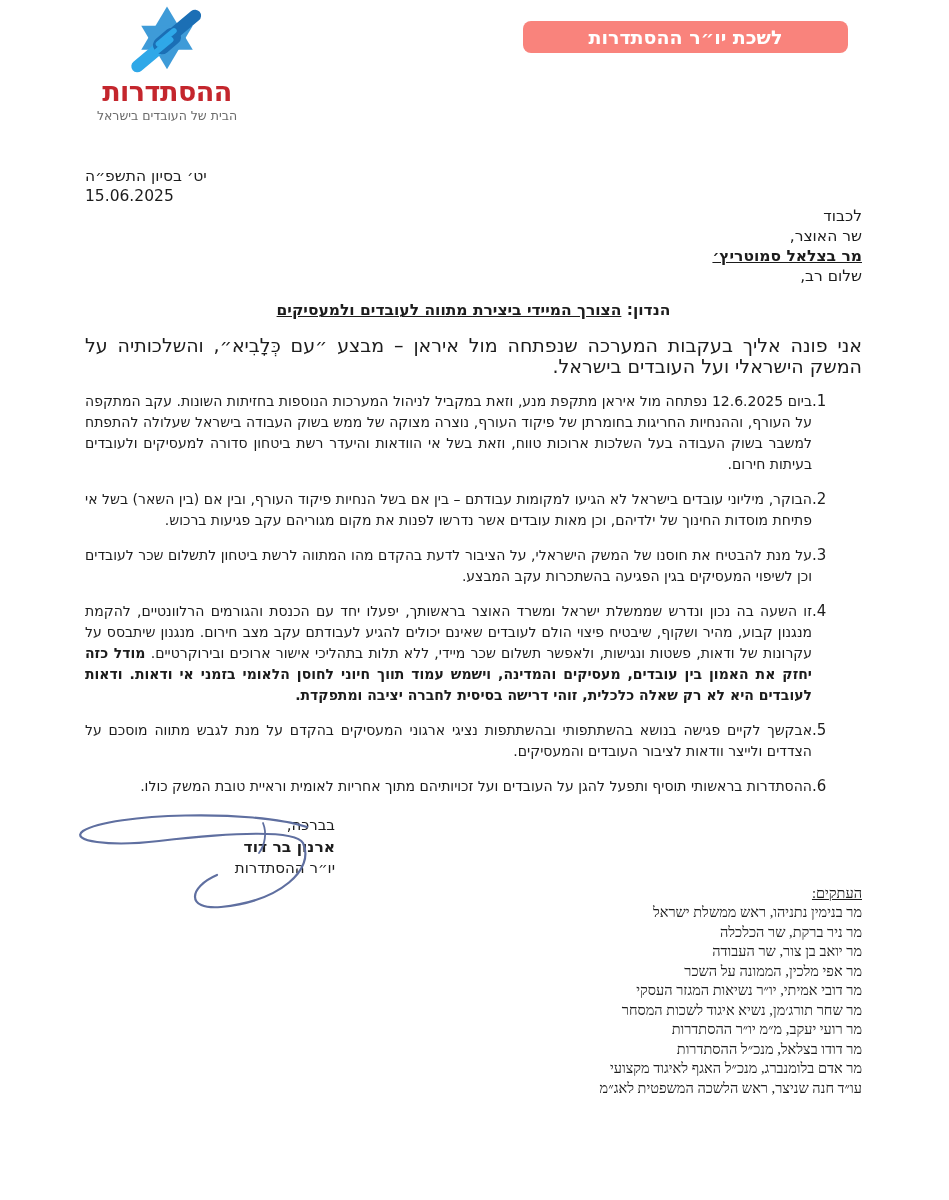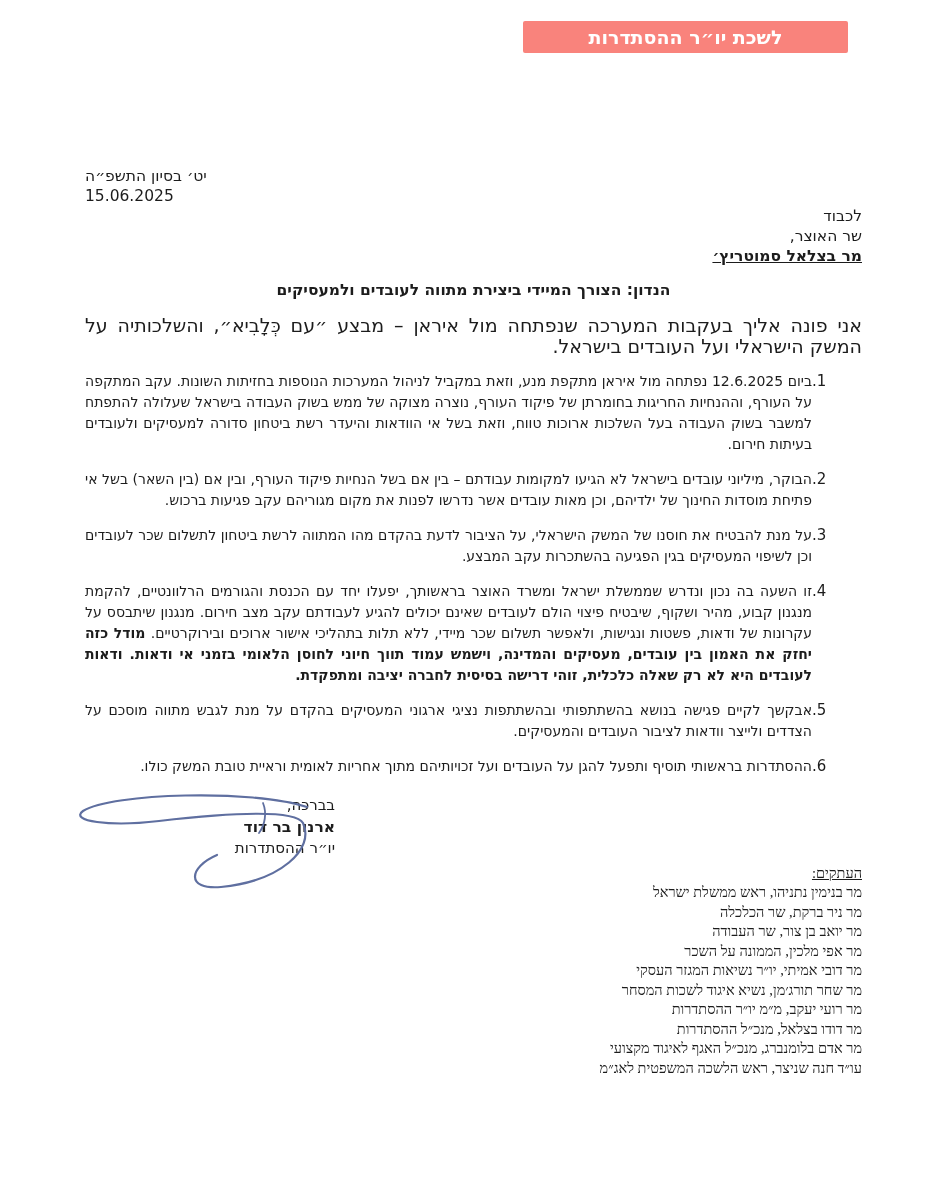--- a/index.html
+++ b/index.html
@@ -14,63 +14,77 @@
   }
   
   .header { position:relative; height:142px; }
   .logo { position:absolute; left:83px; top:4px; width:168px; text-align:center; }
   .logo svg { display:block; margin:0 auto; }
   .logo-title { color:#c4262d; font-weight:bold; font-size:27px; line-height:1.02; letter-spacing:-0.5px; }
   .logo-subtitle { color:#6b6b6b; font-size:12.5px; margin-top:2px; white-space:nowrap; }
   .banner {
     position:absolute; left:523px; top:21px; width:325px; height:32px;
     background:#f9837c; color:#ffffff; font-weight:bold; font-size:19px;
-    text-align:center; line-height:32px; border-radius:2px;
+    text-align:center; line-height:32px; border-radius:8px;
   }
   
   .body-text { padding:0 87px 0 85px;margin-top:24px; }
   .date-block { text-align:left; font-size:15.5px; line-height:20px; margin-top:2px; }
   .recipient { font-size:15.5px; line-height:20px; }
   .recipient .name { font-weight:bold; text-decoration:underline; }
   .subject { margin-top:14px; text-align:center; font-weight:bold; font-size:15.5px; line-height:21px; }
-  .subject .subject-text { }
+  .subject .subject-text { text-decoration:underline; }
   .intro { margin:14px 0 0; font-size:19px; line-height:21px; text-align:justify; }
   .list { margin-top:14px; }
   .list-item { display:flex; margin-bottom:14px; }
   .list-item .num { flex:none; width:50px; text-align:left; font-size:15px; line-height:21px; }
   .list-item p { flex:1; margin:0; font-size:14px; line-height:21px; text-align:justify; }
   .list-item p .bold-part { font-weight:bold; }
   
   .closing { position:relative; width:250px; margin:18px auto 0 0; text-align:right; font-size:15px; line-height:21.5px; }
   .closing .sig-name { font-weight:bold; font-size:15.5px; }
   .signature-svg { position:absolute; left:-18px; top:-14px; pointer-events:none; }
   
   .cc { margin-top:4px; font-size:14.5px; line-height:19.5px; text-align:right;font-family:Liberation Serif, serif; }
   .cc-header { text-decoration:underline; }
 </style>
 </head>
 <body>
 
 <div class="page">
 
   <div class="header">
+    <div class="logo">
+      <svg viewBox="0 0 120 92" width="122" height="74">
+        <polygon points="60,3 28,57 92,57" fill="#3e9bd8"></polygon>
+        <polygon points="60,81 28,27 92,27" fill="#3e9bd8"></polygon>
+        <rect x="60" y="17" width="46" height="15" rx="7.5" transform="rotate(-40 83 24.5)" fill="#1b6fb5"></rect>
+        <rect x="12" y="60" width="46" height="15" rx="7.5" transform="rotate(-40 35 67.5)" fill="#2fa8e8"></rect>
+        <rect x="41" y="35" width="38" height="22" rx="10" transform="rotate(-40 60 46)" fill="#1b6fb5"></rect>
+        <rect x="43" y="38" width="32" height="7" rx="3.5" transform="rotate(-40 59 41.5)" fill="#2fa8e8"></rect>
+        <rect x="39" y="49" width="32" height="7" rx="3.5" transform="rotate(-40 55 52.5)" fill="#2fa8e8"></rect>
+      </svg>
+      <div class="logo-title">ההסתדרות</div>
+      <div class="logo-subtitle">הבית של העובדים בישראל</div>
+    </div>
     <div class="banner">לשכת יו״ר ההסתדרות</div>
   </div>
 
   <div class="body-text">
 
     <div class="date-block">
       <div>יט׳ בסיון התשפ״ה</div>
       <div>15.06.2025</div>
     </div>
 
     <div class="recipient">
       <div>לכבוד</div>
       <div>שר האוצר,</div>
       <div class="name">מר בצלאל סמוטריץ׳</div>
+      <div>שלום רב,</div>
     </div>
 
     <div class="subject">
       <span class="subject-prefix">הנדון:</span>
       <span class="subject-text">הצורך המיידי ביצירת מתווה לעובדים ולמעסיקים</span>
     </div>
 
     <p class="intro">אני פונה אליך בעקבות המערכה שנפתחה מול איראן – מבצע ״עם כְּלָבִיא״, והשלכותיה על המשק הישראלי ועל העובדים בישראל.</p>
 
     <div class="list">

